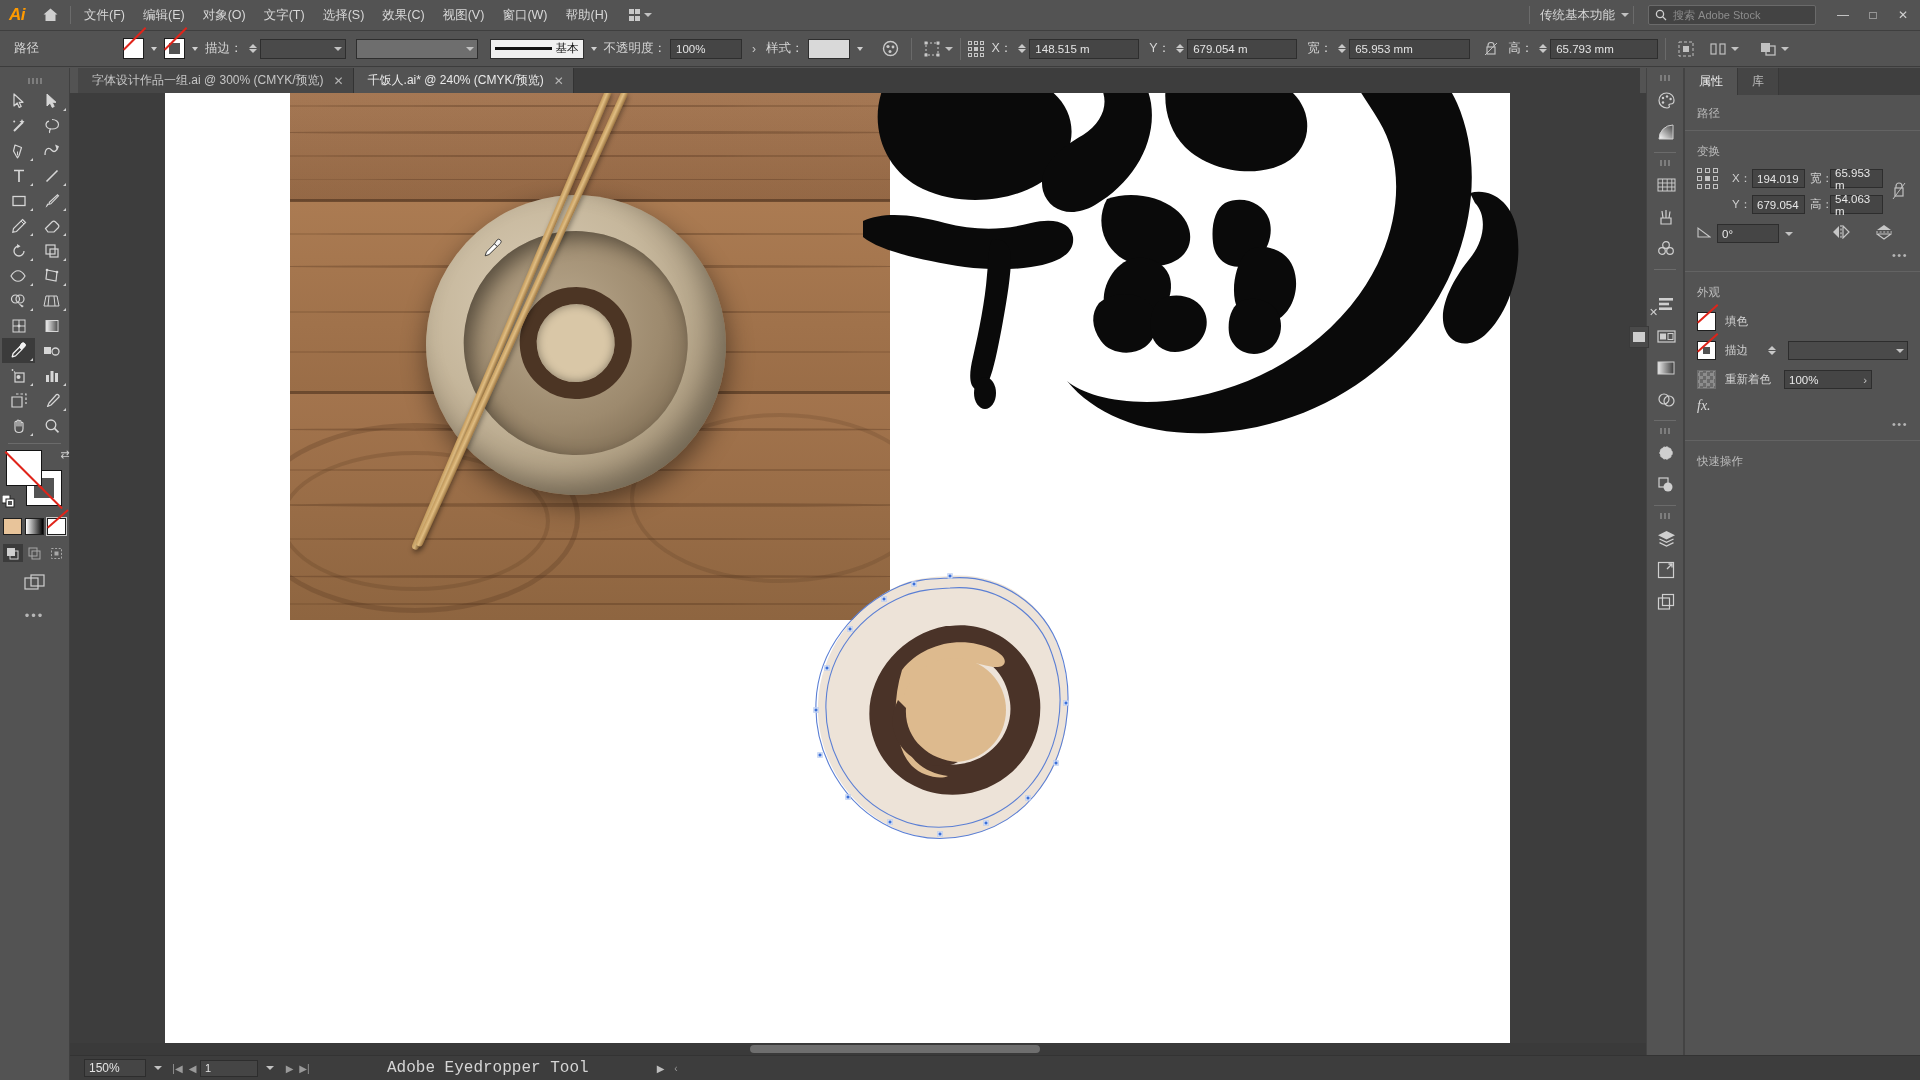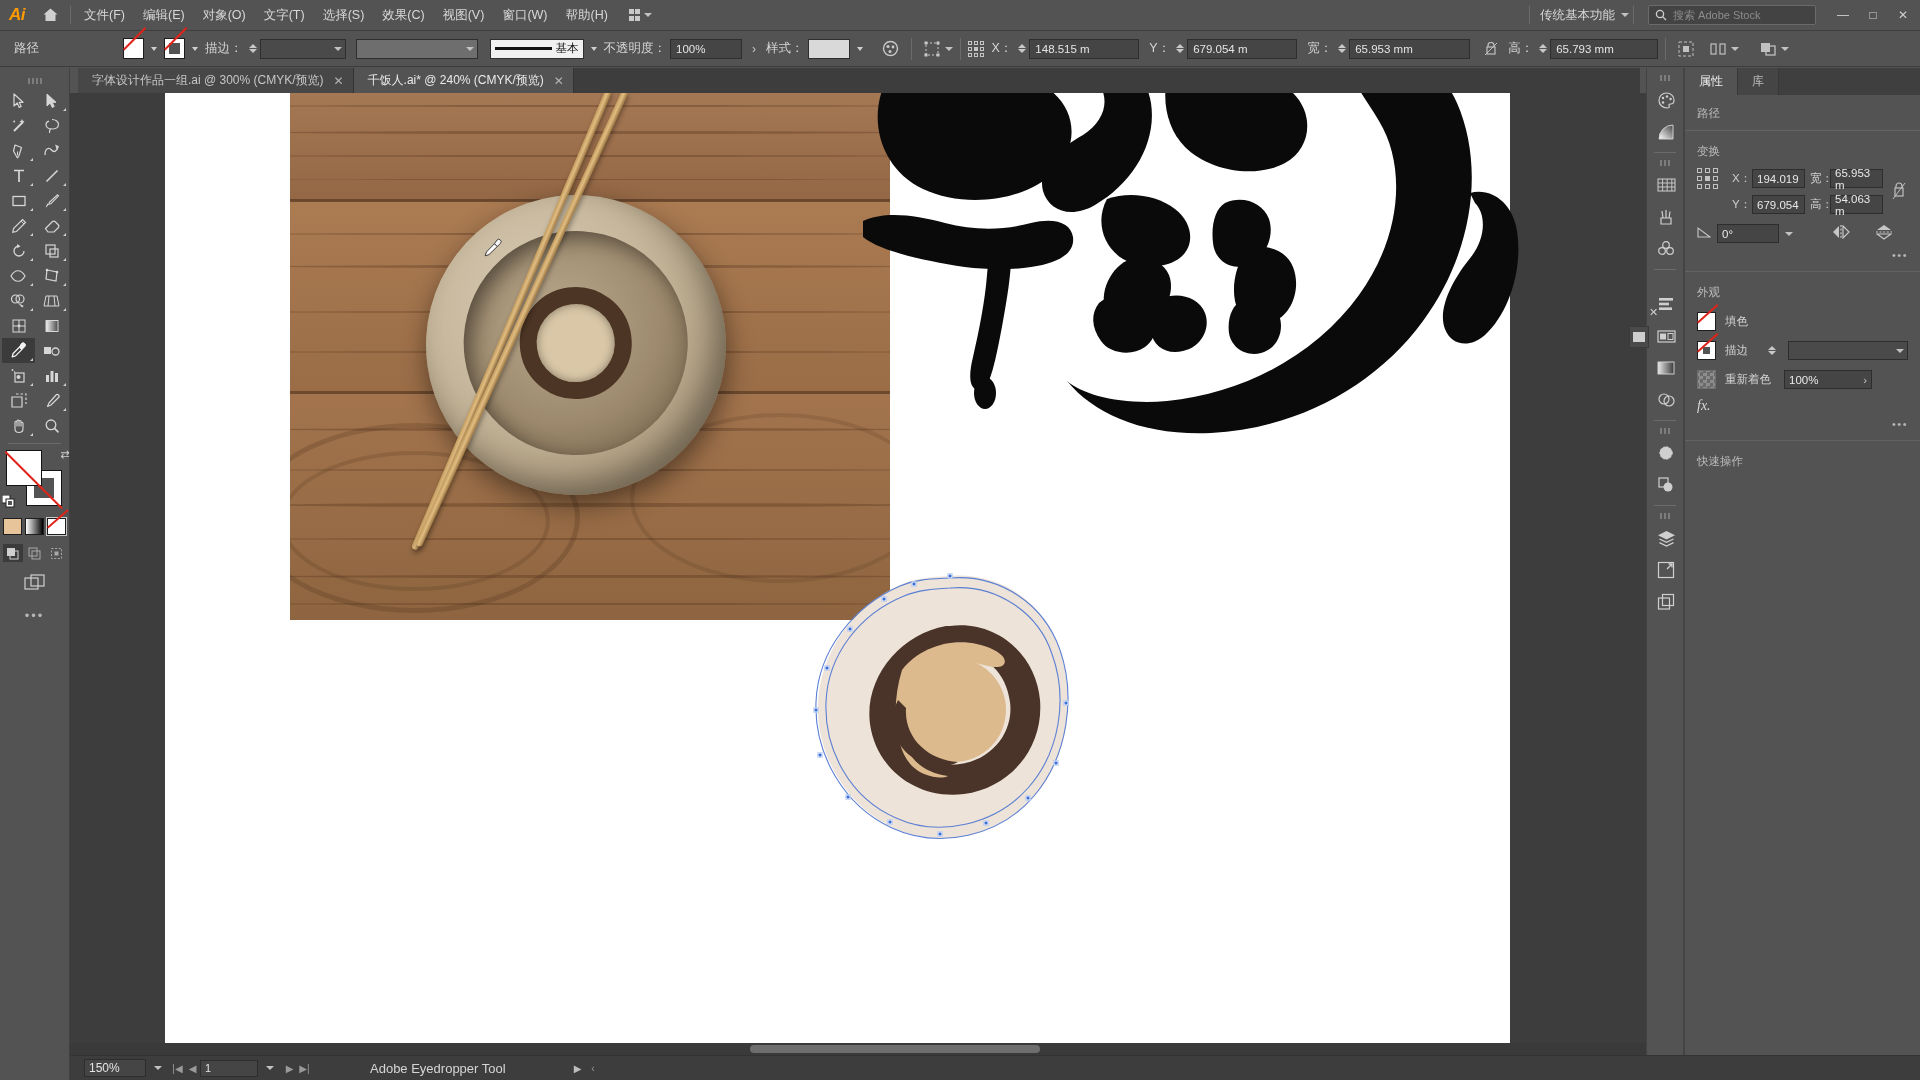--- a/index.html
+++ b/index.html
@@ -335,21 +335,21 @@
   .zoom-box {
     width: 62px; height: 17px; background:#454545; border:1px solid #2d2d2d;
     display:flex; align-items:center; padding:8px 4px; margin-left: 14px; font-size:12px; color:#e4e4e4;
   }
   .st-caret { margin: 0 8px; }
   .nav-btn { width: 15px; text-align:center; color:#9a9a9a; font-size: 10px; }
   .page-box {
     width: 58px; height:17px; background:#454545; border:1px solid #2d2d2d;
     display:flex; align-items:center; padding:0 4px; font-size:11px; color:#e4e4e4;
   }
-  .tool-status { margin-left: 58px; font-family:Liberation Sans, sans-serif; font-size:13px; color:#d5d5d5; }
+  .tool-status { margin-left: 75px; font-family:Liberation Mono, monospace; font-size:16px; color:#d5d5d5; }
   .st-arrow { margin-left: 68px; color:#bdbdbd; font-size: 10px; }
   .st-arrow2 { margin-left: 10px; color:#9a9a9a; font-size: 10px; }
 </style>
 </head>
 <body>
 
 <div class="app">
 
   <div class="menubar">
     <div class="ai-logo">Ai</div>

